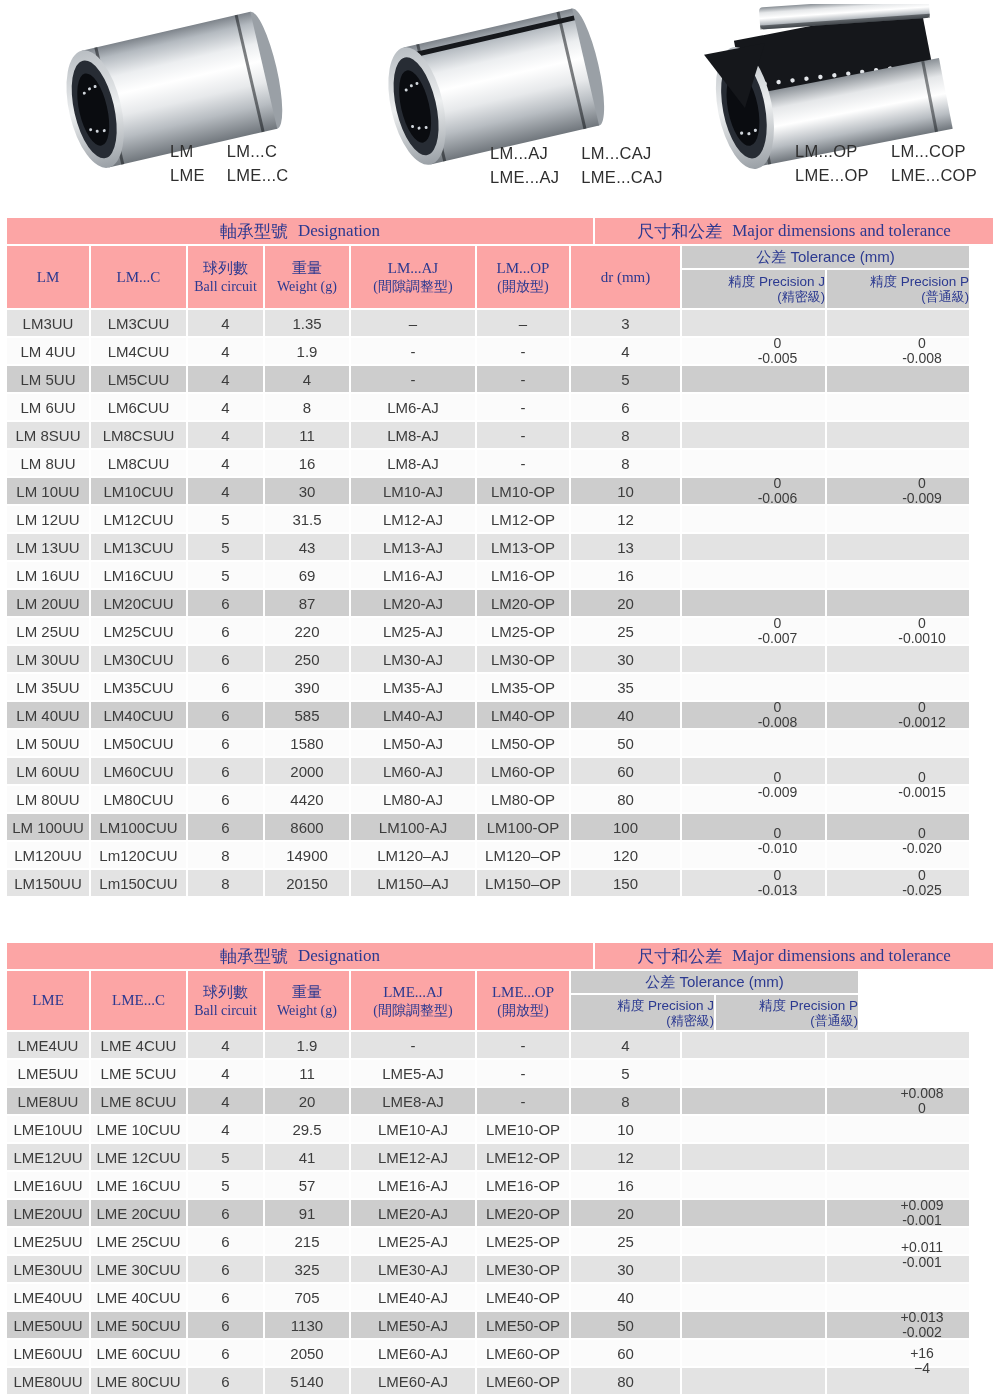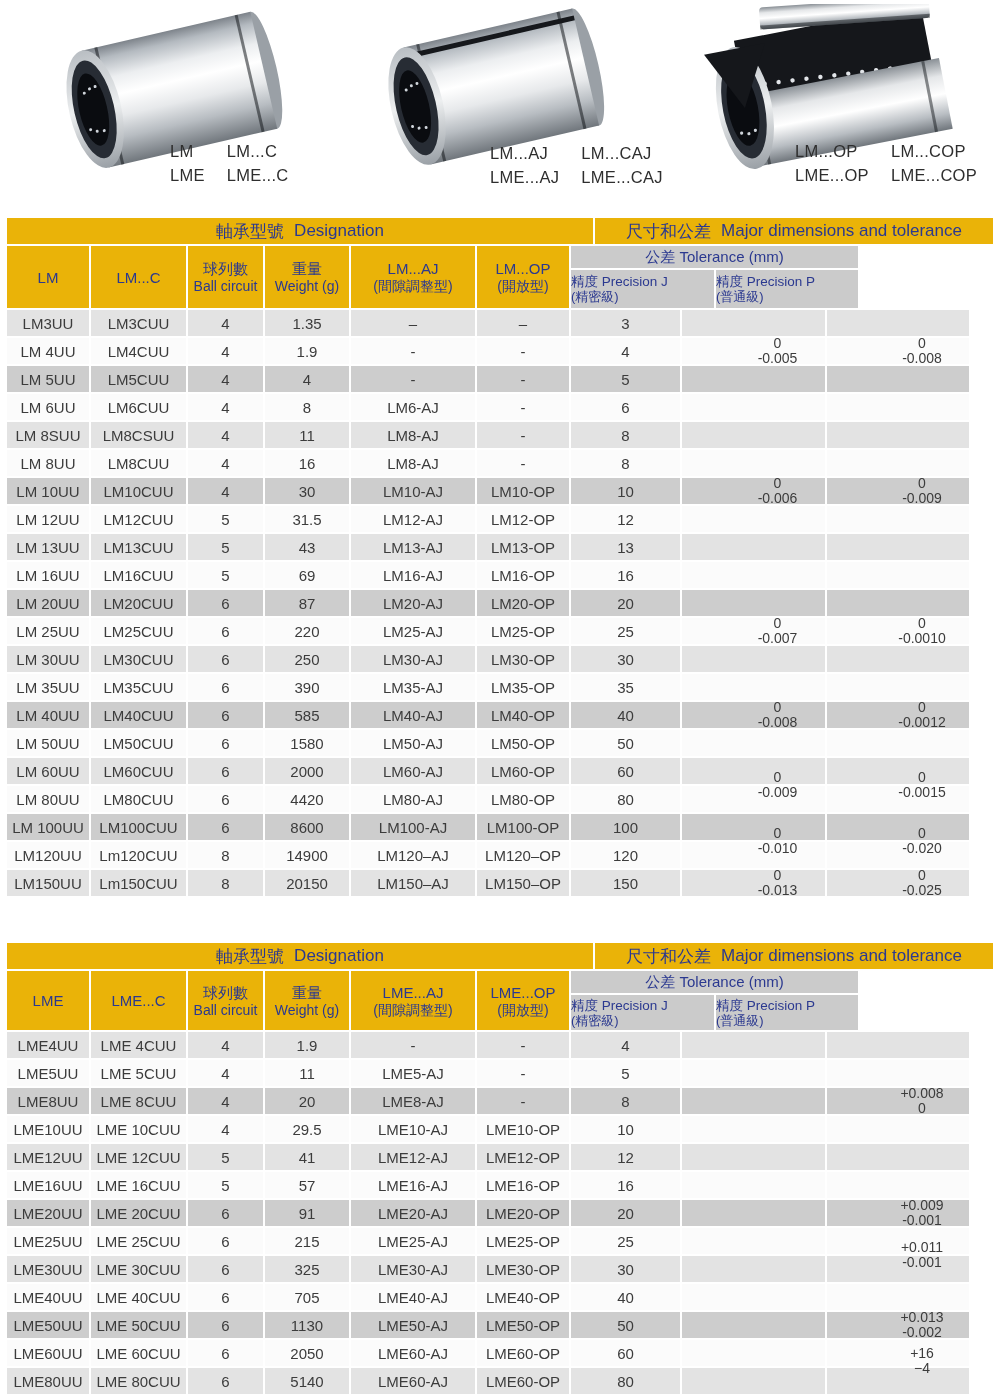--- a/index.html
+++ b/index.html
@@ -14,35 +14,35 @@
 
   
   .dtable{position:absolute;left:7px;width:986px;}
   .trow{display:flex;}
   .tcell{margin-right:2px;display:flex;align-items:center;justify-content:center;
          font-size:15px;color:#3c3c3c;}
   .tcell:last-child{margin-right:0;}
   .c0{width:82px}.c1{width:95px}.c2{width:75px}.c3{width:84px}.c4{width:124px}
   .c5{width:92px}.c6{width:109px}.c7{width:143px}.c8{width:142px}
 
-  .hcell{background:#eab308;color:#2b3990;}
+  .hcell{background:#fca5a5;color:#2b3990;font-family:Liberation Serif, serif;}
   .titlerow{height:26px;margin-bottom:2px;}
   .titlerow .tcell{font-size:17px;}
   .title-left{width:586px;}
   .title-right{width:398px;}
   .titlerow span{margin:0 5px;}
 
   .colheadrow{display:flex;margin-bottom:2px;}
   .colhead{flex-direction:column;line-height:19px;}
   .colhead .ln2{font-size:14px;line-height:17px;}
   .tolgroup{width:287px;display:flex;flex-direction:column;}
   .tolhead{height:22px;margin-bottom:2px;display:flex;align-items:center;justify-content:center;
            background:#cbcbcb;color:#2b3990;font-size:15px;}
   .tolsub{display:flex;flex:1;}
-  .tolsubcell{margin-right:2px;display:flex;flex-direction:column;align-items:flex-start;justify-content:center;
+  .tolsubcell{margin-right:2px;display:flex;flex-direction:column;align-items:flex-end;justify-content:center;
               background:#cbcbcb;color:#2b3990;font-size:13.5px;line-height:15px;}
   .tolsubcell:last-child{margin-right:0;}
   .tolsubcell .ln2{font-size:13px;}
   .tolsubcell.c7{width:143px}.tolsubcell.c8{width:142px}
 
   .tbody{position:relative;}
   .tbody .trow{height:26px;margin-bottom:2px;}
   .tbody .trow:last-child{margin-bottom:0;}
   .stripe-a .tcell{background:#e3e3e3;}
   .stripe-b .tcell{background:#fbfbfb;}
@@ -219,20 +219,23 @@
           <span class="ln2">Weight (g)</span>
         </div>
       <div class="tcell hcell colhead c4">
         <span>LM...AJ</span>
           <span class="ln2">(間隙調整型)</span>
         </div>
       <div class="tcell hcell colhead c5">
         <span>LM...OP</span>
           <span class="ln2">(開放型)</span>
         </div>
+      <div class="tcell hcell colhead c6">
+          <span>dr (mm)</span>
+        </div>
       <div class="tolgroup">
         <div class="tolhead">公差 Tolerance (mm)</div>
         <div class="tolsub">
           <div class="tolsubcell c7">
             <span>精度 Precision J</span>
               <span class="ln2">(精密級)</span>
             </div>
           <div class="tolsubcell c8">
             <span>精度 Precision P</span>
               <span class="ln2">(普通級)</span>

